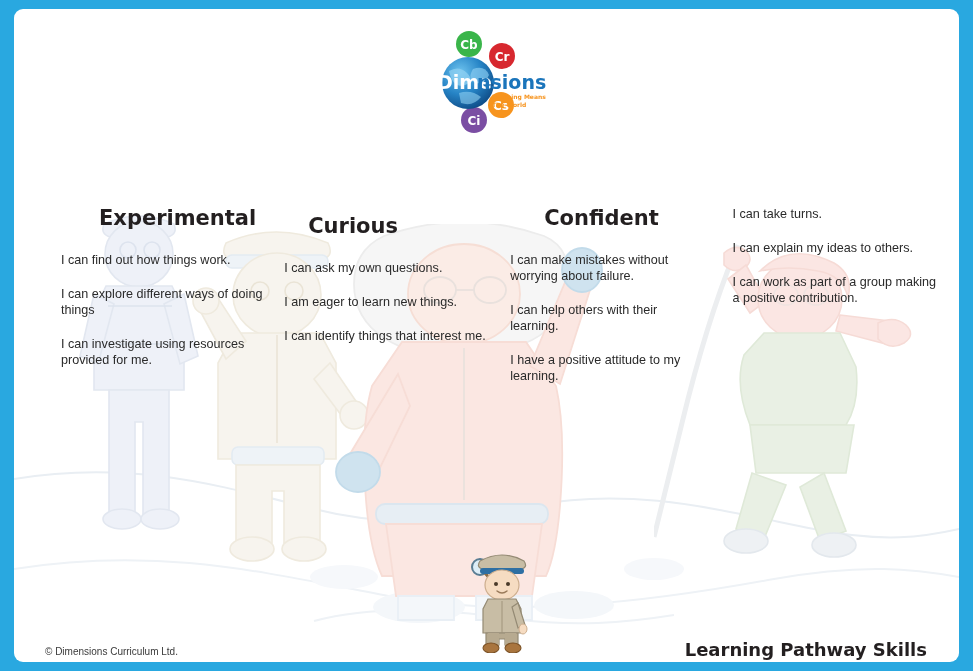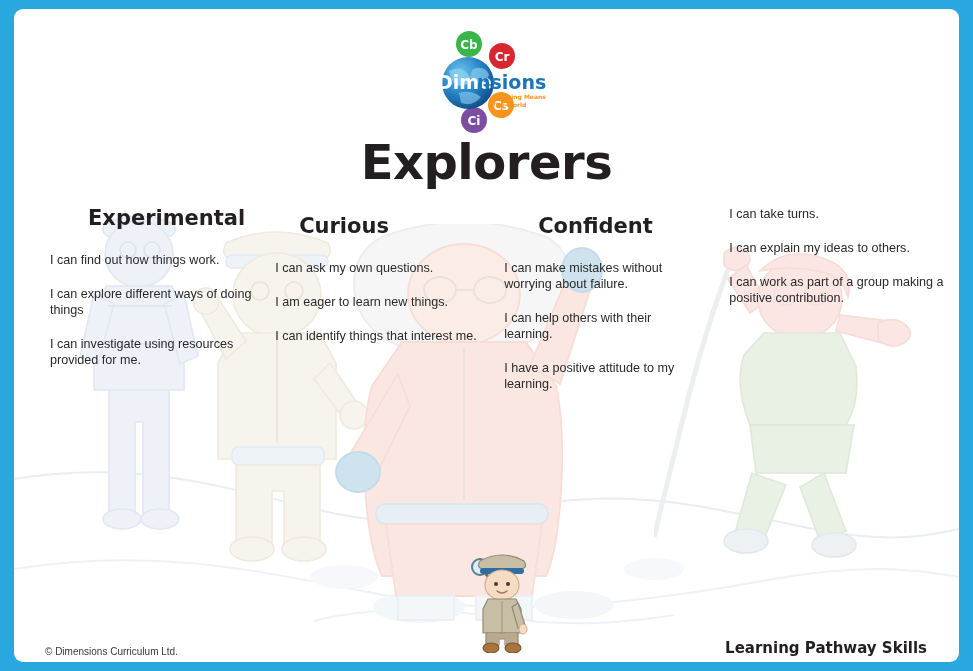--- a/index.html
+++ b/index.html
@@ -34,23 +34,23 @@
     color:#231f20;
     font-family:"DejaVu Sans", sans-serif;
   }
 
   
   #columns{
     position:absolute;left:0;top:197px;width:945px;
     display:flex;
   }
   .col{position:relative;}
-  .col-1{width:222px;padding-left:36px;}
+  .col-1{width:222px;padding-left:47px;}
   .col-2{width:228px;padding-left:10px;margin-top:8px;}
-  .col-3{width:222px;padding-left:8px;margin-top:8px;}
+  .col-3{width:222px;padding-left:8px;}
   .col-4{width:237px;padding-left:10px;}
   .col-head{
     font-size:21px;font-weight:bold;color:#231f20;
     font-family:"DejaVu Sans", sans-serif;
     margin-bottom:22px;
     text-align:center;
     padding-right:18px;
     white-space:nowrap;
   }
   .col-1 .col-head{text-align:left;padding-left:38px;}
@@ -69,21 +69,21 @@
   
   #mascot{position:absolute;left:452px;top:536px;width:72px;height:108px;}
 
   
   #copyright{
     position:absolute;left:31px;top:637px;
     font-size:10px;color:#3a3a3a;
   }
   #footer-tag{
     position:absolute;right:32px;top:630px;
-    font-size:15px;font-weight:bold;color:#231f20;
+    font-size:18px;font-weight:bold;color:#231f20;
     font-family:"DejaVu Sans", sans-serif;
   }
 </style>
 </head>
 <body>
 
 <div id="poster">
 
   <div id="bg-art">
 
@@ -222,21 +222,20 @@
         <path d="M30 66 q12 -4 22 4 q-8 10 -20 6z" fill="#8fd0f2" opacity="0.6"></path>
       </g>
 
       <text x="8" y="62" font-family="DejaVu Sans, sans-serif" font-size="19" font-weight="bold" fill="#ffffff">Dime</text>
       <text x="48" y="62" font-family="DejaVu Sans, sans-serif" font-size="19" font-weight="bold" fill="#1b75bb">nsions</text>
       <text x="63" y="72" font-family="DejaVu Sans, sans-serif" font-size="6" font-weight="bold" fill="#f7941e">Learning Means</text>
       <text x="63" y="80" font-family="DejaVu Sans, sans-serif" font-size="6" font-weight="bold" fill="#f7941e">The World</text>
     </svg>
   </div>
 
-  <div id="title">Explorers</div>
 
   <div id="columns">
 
     <div class="col col-1">
       <div class="col-head">Experimental</div>
       <p class="stmt">I can find out how things work.</p>
       <p class="stmt">I can explore different ways of doing things</p>
       <p class="stmt">I can investigate using resources provided for me.</p>
     </div>
 

